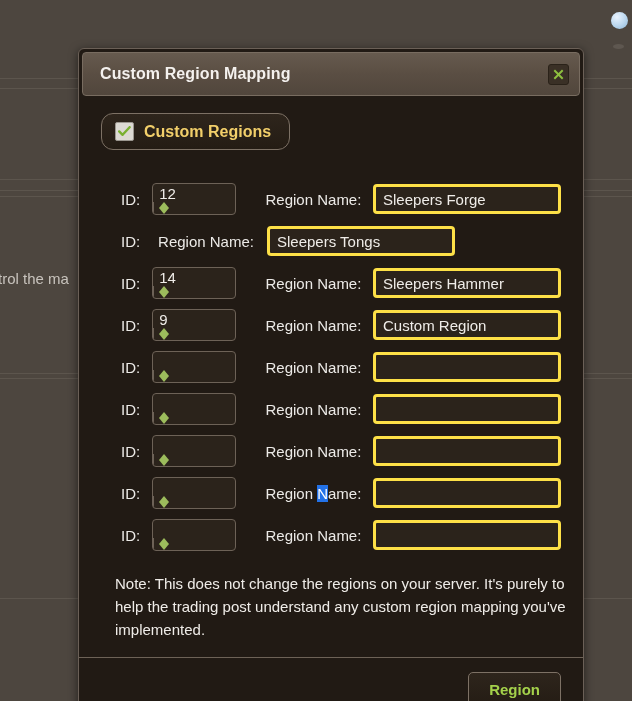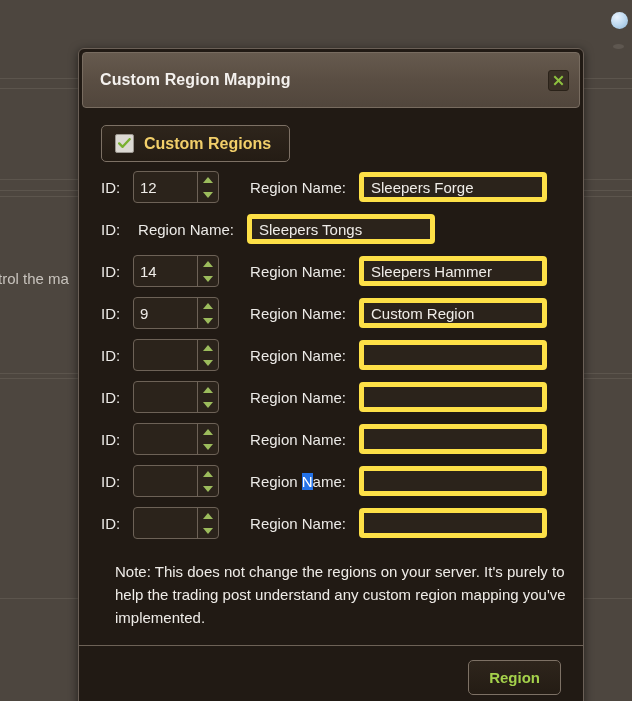--- a/index.html
+++ b/index.html
@@ -76,21 +76,21 @@
     width: 506px;
     background: #211a14;
     border: 1px solid #6b6057;
     border-radius: 6px;
     box-shadow: 0 2px 10px rgba(0,0,0,0.55);
     box-sizing: border-box;
     overflow: hidden;
   }
 
   #modal-titlebar {
-    height: 56px;
+    height: 44px;
     margin: 3px;
     border-radius: 4px;
     background: linear-gradient(to bottom, #665a4e 0%, #5a4e43 50%, #51463c 100%);
     border: 1px solid #786c60;
     display: flex;
     align-items: center;
     justify-content: space-between;
     padding: 0 10px 0 17px;
     box-sizing: border-box;
   }
@@ -118,24 +118,24 @@
     padding: 14px 22px 10px 22px;
   }
 
   
   #custom-regions-toggle {
     display: inline-flex;
     align-items: center;
     gap: 10px;
     background: linear-gradient(to bottom, #2e251c 0%, #241c14 100%);
     border: 1px solid #7d7165;
-    border-radius: 5px;
+    border-radius: 12px;
     padding: 8px 18px 8px 13px;
     cursor: pointer;
-    margin-bottom: 4px;
+    margin-bottom: 28px;
   }
   #custom-regions-checkbox {
     width: 17px;
     height: 17px;
     background: #dcd9d3;
     border: 1px solid #9b968f;
     border-radius: 2px;
     display: flex;
     align-items: center;
     justify-content: center;
@@ -144,20 +144,21 @@
     color: #f2cf6a;
     font-size: 16px;
     font-weight: bold;
   }
 
   
   .region-row {
     display: flex;
     align-items: center;
     height: 42px;
+    margin-left: 20px;
   }
   .id-label, .name-label {
     color: #eceae7;
     font-size: 15px;
     white-space: nowrap;
   }
   .id-label { width: 32px; }
   .name-label {
     width: 114px;
     text-align: center;
@@ -168,20 +169,21 @@
   .spinner-wrap {
     display: flex;
     align-items: stretch;
     width: 84px;
     height: 30px;
     background: #2b231b;
     border: 1px solid #6d6257;
     border-radius: 4px;
     overflow: hidden;
     margin-right: 26px;
+    flex-direction: column;
   }
   .spinner-input {
     flex: 1;
     min-width: 0;
     background: transparent;
     border: none;
     outline: none;
     color: #efece8;
     font-family: "Liberation Sans", sans-serif;
     font-size: 15px;
@@ -206,21 +208,21 @@
     border-left: 5px solid transparent;
     border-right: 5px solid transparent;
   }
   .tri-up { border-bottom: 6px solid #9cbc5c; }
   .tri-down { border-top: 6px solid #9cbc5c; }
 
   .name-input {
     width: 188px;
     height: 30px;
     background: #2b231b;
-    border: 5px solid #fde047;
+    border: 3px solid #fde047;
     border-radius: 4px;
     color: #efece8;
     font-family: "Liberation Sans", sans-serif;
     font-size: 15px;
     padding: 0 7px;
     outline: none;
     box-sizing: border-box;
   }
 
   .sel-highlight {

